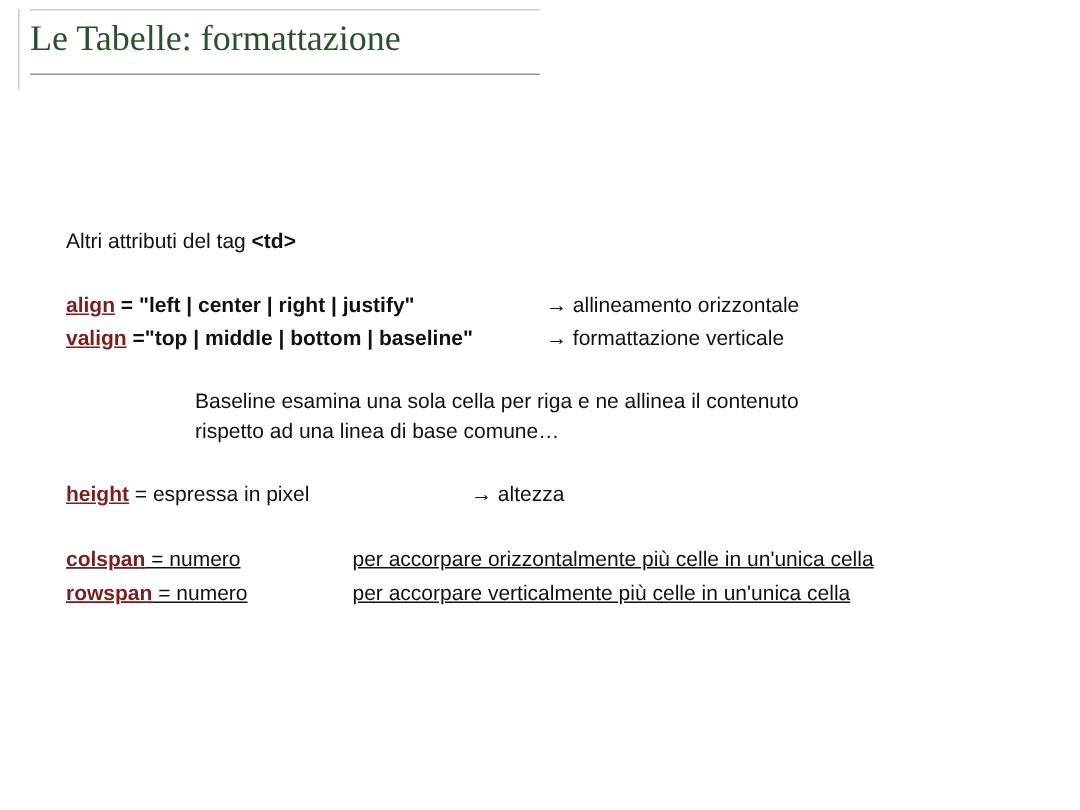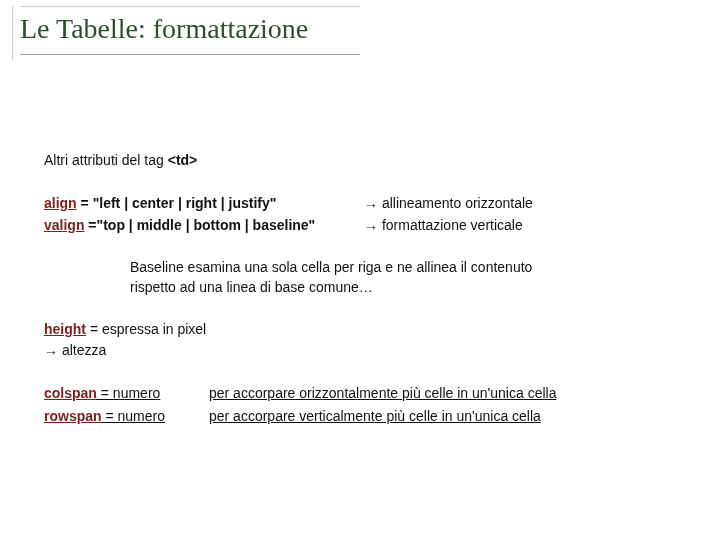--- a/index.html
+++ b/index.html
@@ -18,21 +18,21 @@
     box-sizing: border-box;
   }
   .title-wrap {
     position: absolute;
     left: 20px;
     top: 12px;
     width: 340px;
   }
   .title {
     font-family: Georgia, 'Times New Roman', serif;
-    font-size: 28px;
+    font-size: 24px;
     color: #2a512a;
     line-height: 1.2;
     padding-bottom: 6px;
   }
   .title-underline {
     height: 1px;
     background: #999;
     width: 100%;
     margin-top: 2px;
   }
@@ -76,31 +76,30 @@
   .arrow { font-family: Arial, sans-serif; }
   .note {
     margin: 22px 0 22px 86px;
     width: 420px;
     font-size: 14px;
     line-height: 1.4;
   }
   .row2 {
     display: flex;
     margin-bottom: 2px;
-    flex-direction: column;
   }
   .col2A { width: 270px; }
   .col2B { flex: 1; }
   .row3 {
     display: flex;
     margin-bottom: 2px;
     text-decoration: underline;
   }
   .col3A { width: 165px; }
-  .col3B { flex: 1; }
+  .col3B { flex: 1; margin-left: 26px; }
 </style>
 </head>
 <body>
 <div class="slide">
 
   <div class="title-wrap">
     <div class="title-box-top"></div>
     <div class="title-box-left"></div>
     <div class="title">Le Tabelle: formattazione</div>
     <div class="title-underline"></div>

